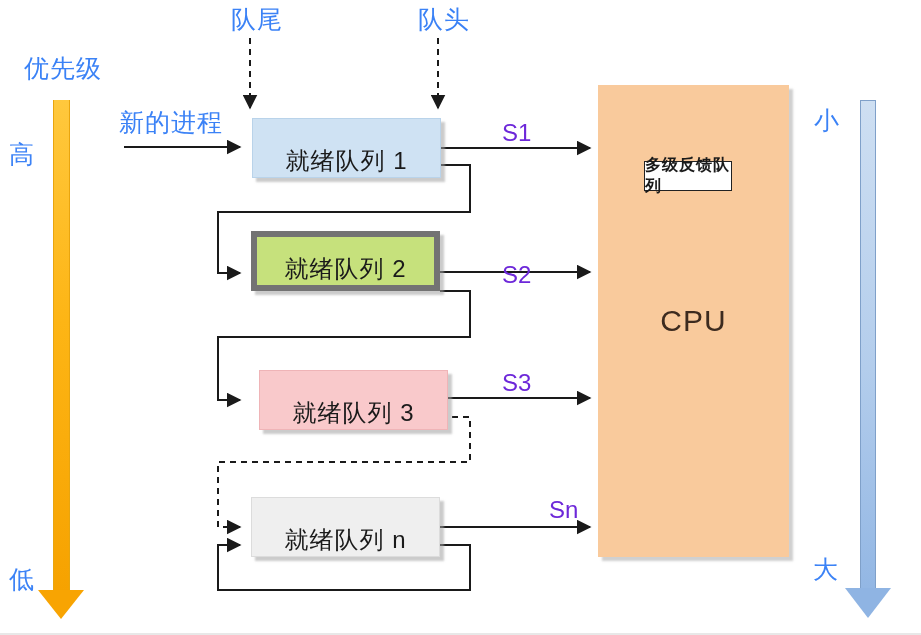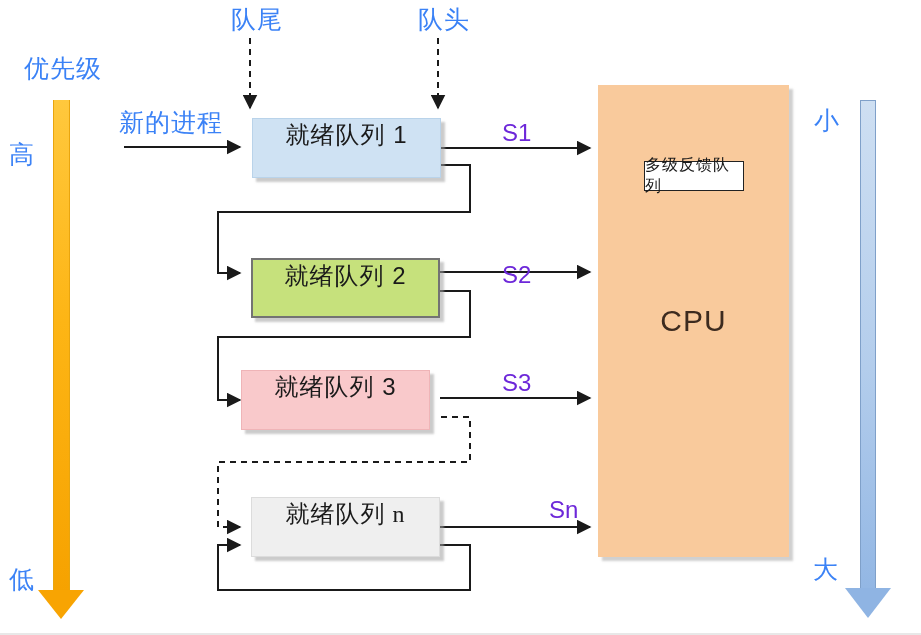--- a/index.html
+++ b/index.html
@@ -10,42 +10,42 @@
     border-bottom: 2px solid #e8e8e8;
   }
   .wires { position: absolute; left: 0; top: 0; width: 921px; height: 635px; }
   .lbl { position: absolute; white-space: nowrap; color: #3b82f6; }
   .cn-big { font-size: 25px; font-weight: 500; letter-spacing: 1px; }
   .sig { font-size: 24px; color: #6d28d9; }
 
   
   .qbox {
     position: absolute; width: 189px; height: 60px;
-    display: flex; align-items: flex-start; justify-content: center;
+    display: flex; align-items: flex-end; justify-content: center;
     font-size: 24px; letter-spacing: 1px;
     box-shadow: 4px 4px 2px rgba(160,160,160,0.55);
   }
   .q1 { left: 252px; top: 118px; background: #cfe2f3; border: 1px solid #b9d3ea; }
-  .q2 { left: 251px; top: 258px; background: #c6e17c; border: 2px solid #737373; }
-  .q3 { left: 241px; top: 370px; background: #f9c9cb; border: 1px solid #efb4b7; }
-  .qn { left: 251px; top: 497px; background: #efefef; border: 1px solid #dcdcdc; font-family: Liberation Serif, serif; }
+  .q2 { left: 251px; top: 231px; background: #c6e17c; border: 6px solid #737373; }
+  .q3 { left: 259px; top: 370px; background: #f9c9cb; border: 1px solid #efb4b7; }
+  .qn { left: 251px; top: 497px; background: #efefef; border: 1px solid #dcdcdc; }
 
   
   .cpu {
     position: absolute; left: 598px; top: 85px; width: 191px; height: 472px;
     background: #f9ca9c;
     display: flex; align-items: center; justify-content: center;
     font-size: 30px; color: #3d2b1f; letter-spacing: 1px;
     box-shadow: 4px 4px 2px rgba(170,170,170,0.55);
   }
   .cpu-tag {
-    position: absolute; left: 46px; top: 76px; width: 100px; height: 30px;
+    position: absolute; left: 46px; top: 76px; width: 88px; height: 30px;
     background: #fff; border: 1px solid #222;
     display: flex; align-items: center; justify-content: center;
-    font-size: 16px; color: #1a1a1a; letter-spacing: 1px;
+    font-size: 16px; color: #1a1a1a; letter-spacing: 1px; font-weight: bold;
   }
 
   
   .pri-bar {
     position: absolute; left: 53px; top: 100px; width: 17px; height: 492px;
     background: linear-gradient(to bottom, #ffc83d 0%, #fdb515 45%, #f6a200 100%);
     border-left: 1px solid #e9a50e; border-right: 1px solid #e9a50e;
   }
   .pri-head {
     position: absolute; left: 38px; top: 590px; width: 0; height: 0;

